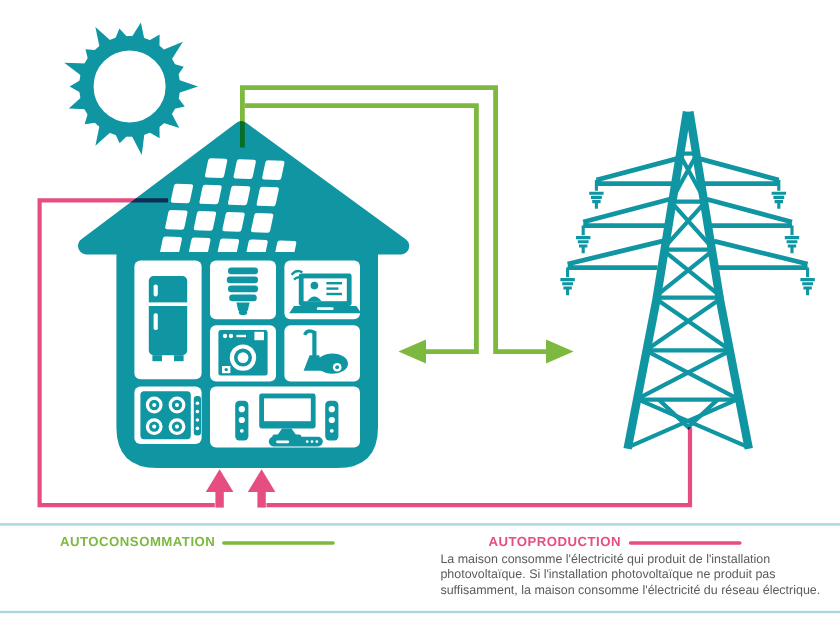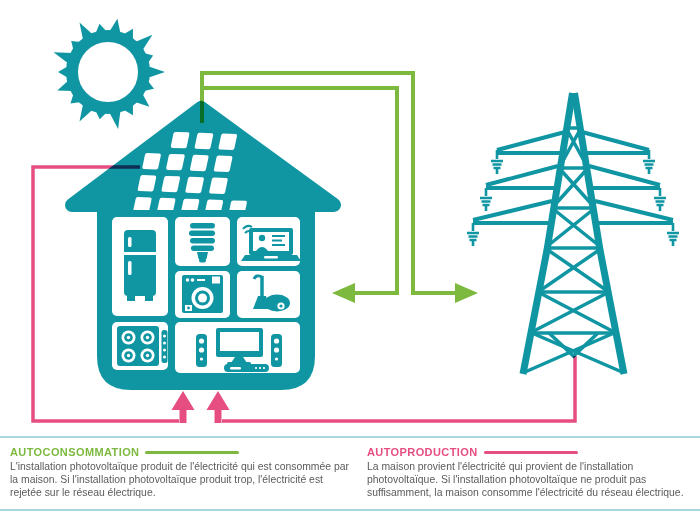--- a/index.html
+++ b/index.html
@@ -19,21 +19,21 @@
   .pstroke{stroke:var(--pink);fill:none;}
   .pfill{fill:var(--pink);}
   .blend{mix-blend-mode:multiply;}
   .grid-title{position:absolute;left:483px;top:61px;width:180px;text-align:center;
     color:var(--teal);font-weight:bold;font-size:15px;letter-spacing:.2px;}
   .sep{position:absolute;left:0;width:700px;height:2px;background:var(--separator);}
   .sep-top{top:436px;} .sep-bottom{top:509px;}
   .legend{position:absolute;top:446px;}
   .legend-left{left:10px;width:340px;}
   .legend-right{left:367px;width:326px;}
-  .legend-head{display:flex;align-items:center;gap:6px;}
+  .legend-head{display:flex;align-items:center;gap:6px;margin-left:40px;}
   .legend-title{font-size:11px;font-weight:bold;letter-spacing:.4px;}
   .legend-left .legend-title{color:var(--green);}
   .legend-right .legend-title{color:var(--pink);text-align:right;}
   .legend-rule{height:3px;width:94px;border-radius:2px;}
   .legend-left .legend-rule{background:var(--green);}
   .legend-right .legend-rule{background:var(--pink);}
   .legend-desc{margin-top:3px;font-size:10.4px;line-height:12.8px;color:var(--text);}
 </style>
 </head>
 <body>
@@ -274,24 +274,23 @@
 
 
 <div class="sep sep-top"></div>
 <div class="sep sep-bottom"></div>
 
 <div class="legend legend-left">
   <div class="legend-head">
     <span class="legend-title">AUTOCONSOMMATION</span>
     <span class="legend-rule"></span>
   </div>
-  <div class="legend-desc">L'installation photovoltaïque produit de l'électricité qui est consommée par la maison. Si l'installation photovoltaïque produit trop, l'électricité est rejetée sur le réseau électrique.</div>
 </div>
 
 <div class="legend legend-right">
   <div class="legend-head">
     <span class="legend-title">AUTOPRODUCTION</span>
     <span class="legend-rule"></span>
   </div>
-  <div class="legend-desc">La maison provient l'électricité qui provient de l'installation photovoltaïque. Si l'installation photovoltaïque ne produit pas suffisamment, la maison consomme l'électricité du réseau électrique.</div>
+  <div class="legend-desc">La maison consomme l'électricité qui produit de l'installation photovoltaïque. Si l'installation photovoltaïque ne produit pas suffisamment, la maison consomme l'électricité du réseau électrique.</div>
 </div>
 
 </div>
 
 </body></html>

